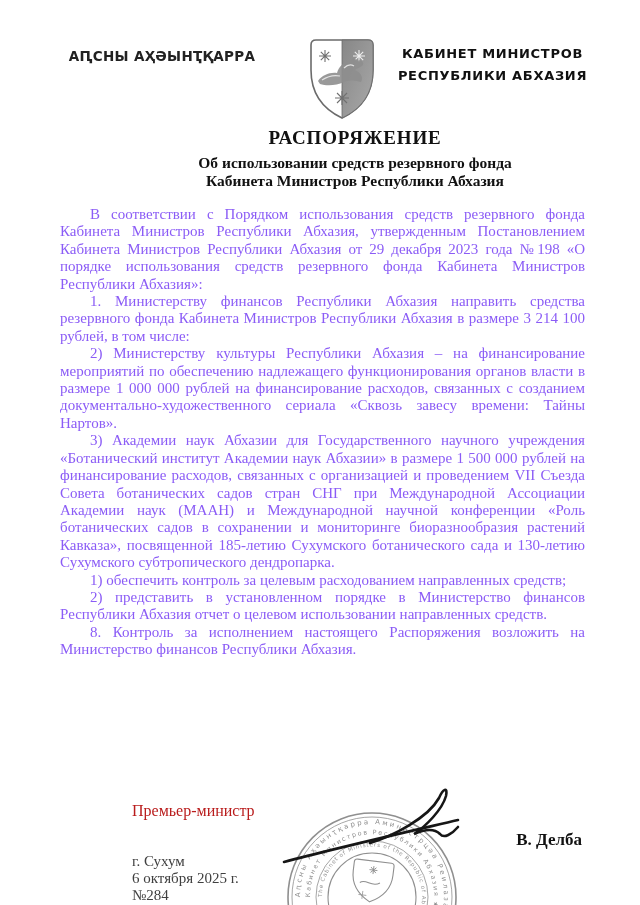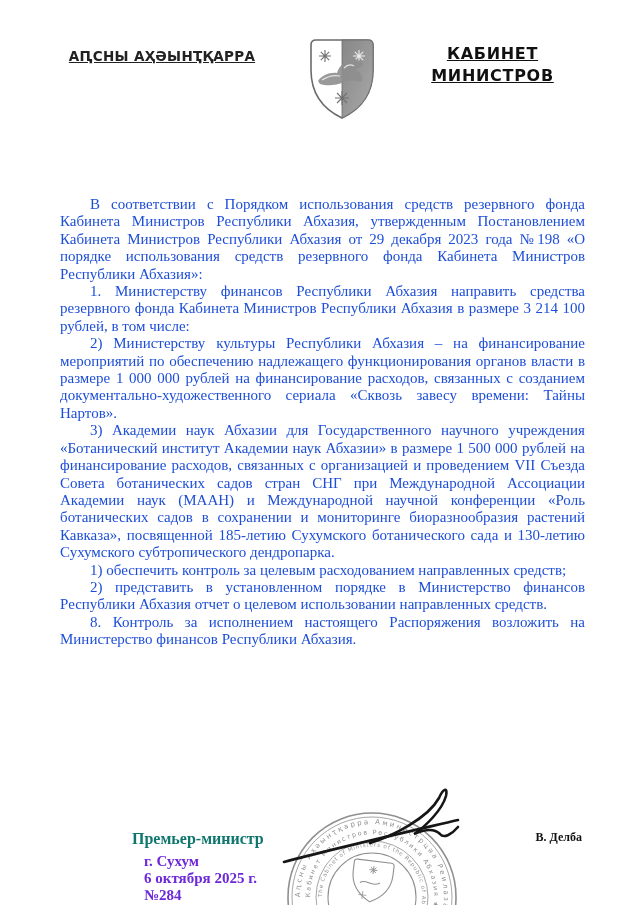--- a/index.html
+++ b/index.html
@@ -6,38 +6,38 @@
   .page{
     position:relative;
     width:640px;height:905px;
     margin:0 auto;
     background:#ffffff;
     overflow:hidden;
     font-family:"Liberation Serif","DejaVu Serif",serif;
     color:#1c1c1c;
   }
   
-  .org{position:absolute;text-align:center;font-family:"DejaVu Sans","Liberation Sans",sans-serif;text-decoration:underline;}
+  .org{position:absolute;text-align:center;font-family:"DejaVu Sans","Liberation Sans",sans-serif;}
   .org-left{left:52px;top:45px;width:220px;font-size:13.5px;line-height:22px;font-weight:600;letter-spacing:.3px;color:#222;}
-  .org-right{left:385px;top:43px;width:215px;font-size:16px;line-height:22px;font-weight:700;letter-spacing:.7px;color:#111;}
+  .org-right{left:385px;top:43px;width:215px;font-size:13px;line-height:22px;font-weight:700;letter-spacing:.7px;color:#111;}
   .crest{position:absolute;left:306px;top:35px;width:72px;height:86px;}
   
   .heading{position:absolute;left:95px;top:127px;width:520px;text-align:center;}
   .doc-title{font-size:19px;font-weight:700;letter-spacing:.8px;line-height:21px;margin:0 0 6px 0;color:#111;}
   .doc-subtitle{font-size:15.5px;font-weight:700;line-height:17.5px;color:#111;}
   
   .doc-body{
-    position:absolute;left:60px;top:196px;width:525px;
-    font-size:15px;line-height:17.4px;text-align:justify;color:#1d4ed8;
+    position:absolute;left:60px;top:206px;width:525px;
+    font-size:15px;line-height:17.4px;text-align:justify;color:#8b5cf6;
   }
   .doc-body p{margin:0;text-indent:30px;}
   
-  .sig-role{position:absolute;left:132px;top:830px;font-size:16px;font-weight:700;color:#0f766e;}
-  .sig-name{position:absolute;right:58px;top:830px;font-size:12px;font-weight:700;color:#111;}
-  .sig-meta{position:absolute;left:144px;top:853px;font-size:15px;line-height:16.8px;color:#6d28d9;font-weight:bold;}
+  .sig-role{position:absolute;left:132px;top:802px;font-size:16px;font-weight:400;color:#b91c1c;}
+  .sig-name{position:absolute;right:58px;top:830px;font-size:17px;font-weight:700;color:#111;}
+  .sig-meta{position:absolute;left:132px;top:853px;font-size:15px;line-height:16.8px;color:#404040;}
   .seal{position:absolute;left:284px;top:810px;width:176px;height:95px;}
   .seal text{font-family:"DejaVu Sans","Liberation Sans",sans-serif;}
   .autograph{position:absolute;left:268px;top:780px;width:200px;height:92px;}
 </style>
 </head>
 <body>
 
 <div class="page">
 
   <div class="org org-left">
@@ -66,22 +66,28 @@
       <path d="M16,45 C22,41 29,40 34,41 M38,33 C41,30 45,29 48,31" fill="none" stroke="#f4f4f4" stroke-width="1.2" opacity="0.8"></path>
     </g>
 
     <g stroke="#707070" stroke-width="1.1">
       <path d="M36,56 v14 M29,63 h14 M31,58 l10,10 M31,68 l10,-10"></path>
     </g>
   </svg>
 
   <div class="org org-right">
     <div>КАБИНЕТ МИНИСТРОВ</div>
+    <div>РЕСПУБЛИКИ АБХАЗИЯ</div>
   </div>
 
+  <div class="heading">
+    <h1 class="doc-title">РАСПОРЯЖЕНИЕ</h1>
+    <div class="doc-subtitle">Об использовании средств резервного фонда</div>
+    <div class="doc-subtitle">Кабинета Министров Республики Абхазия</div>
+  </div>
 
   <main class="doc-body">
     <p>В соответствии с Порядком использования средств резервного фонда Кабинета Министров Республики Абхазия, утвержденным Постановлением Кабинета Министров Республики Абхазия от 29 декабря 2023 года №198 «О порядке использования средств резервного фонда Кабинета Министров Республики Абхазия»:</p>
     <p>1. Министерству финансов Республики Абхазия направить средства резервного фонда Кабинета Министров Республики Абхазия в размере 3&nbsp;214&nbsp;100 рублей, в том числе:</p>
     <p>2)&nbsp;Министерству культуры Республики Абхазия – на финансирование мероприятий по обеспечению надлежащего функционирования органов власти в размере 1&nbsp;000&nbsp;000 рублей на финансирование расходов, связанных с созданием документально-художественного сериала «Сквозь завесу времени: Тайны Нартов».</p>
     <p>3)&nbsp;Академии наук Абхазии для Государственного научного учреждения «Ботанический институт Академии наук Абхазии» в размере 1&nbsp;500&nbsp;000 рублей на финансирование расходов, связанных с организацией и проведением VII Съезда Совета ботанических садов стран СНГ при Международной Ассоциации Академии наук (МААН) и Международной научной конференции «Роль ботанических садов в сохранении и мониторинге биоразнообразия растений Кавказа», посвященной 185-летию Сухумского ботанического сада и 130-летию Сухумского субтропического дендропарка.</p>
     <p>1)&nbsp;обеспечить контроль за целевым расходованием направленных средств;</p>
     <p>2)&nbsp;представить в установленном порядке в Министерство финансов Республики Абхазия отчет о целевом использовании направленных средств.</p>
     <p>8. Контроль за исполнением настоящего Распоряжения возложить на Министерство финансов Республики Абхазия.</p>
   </main>

